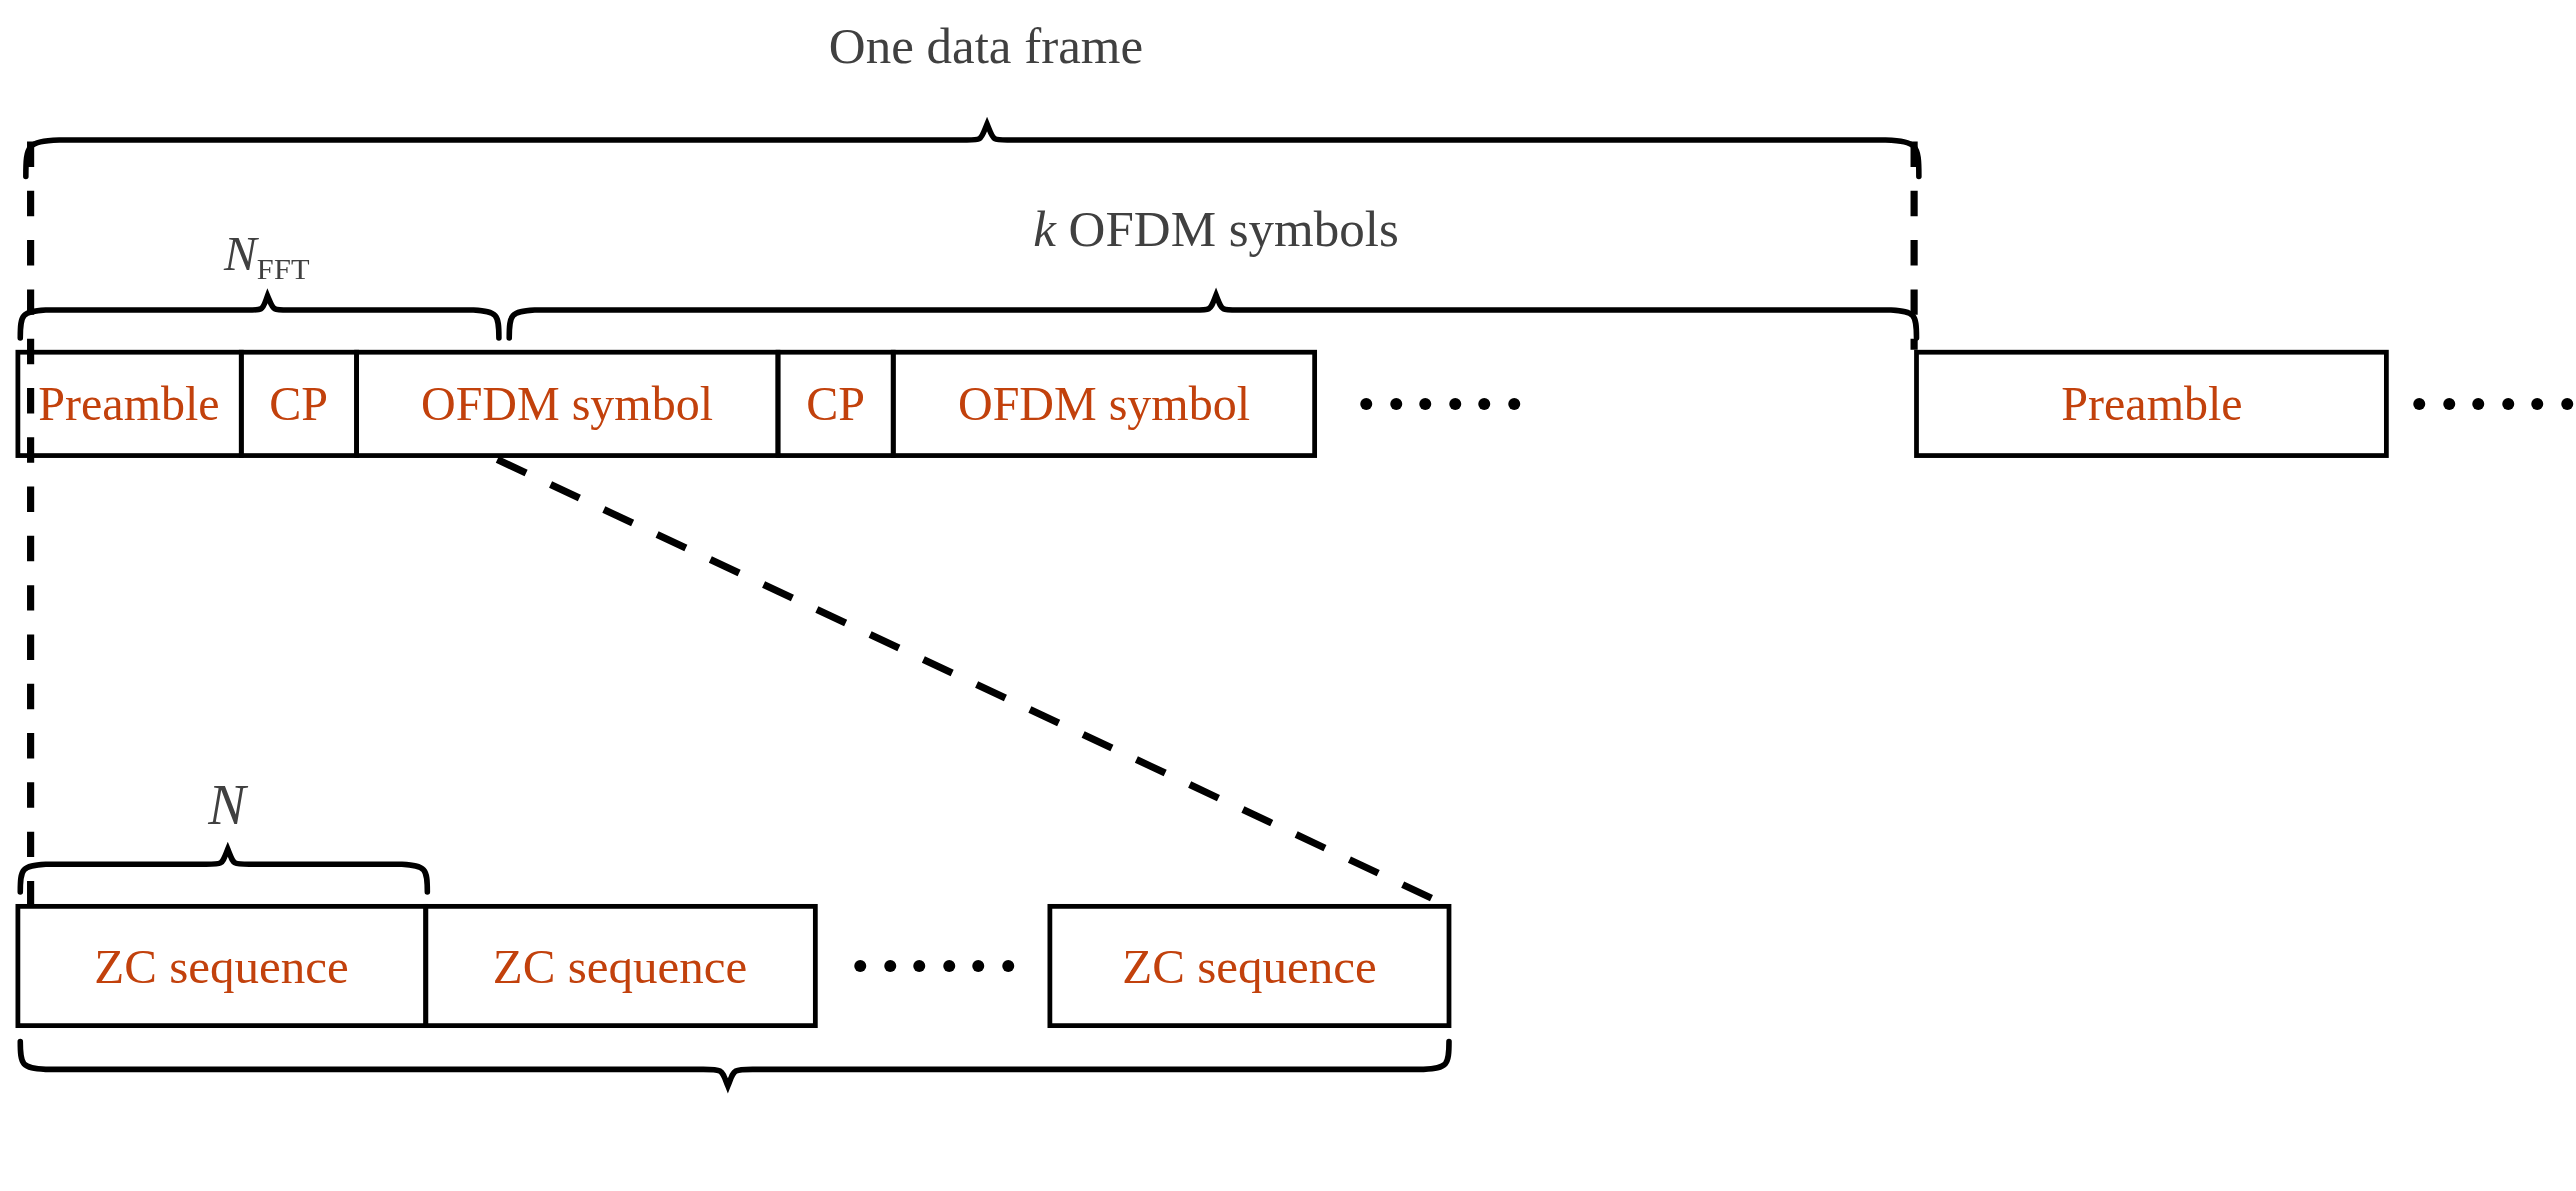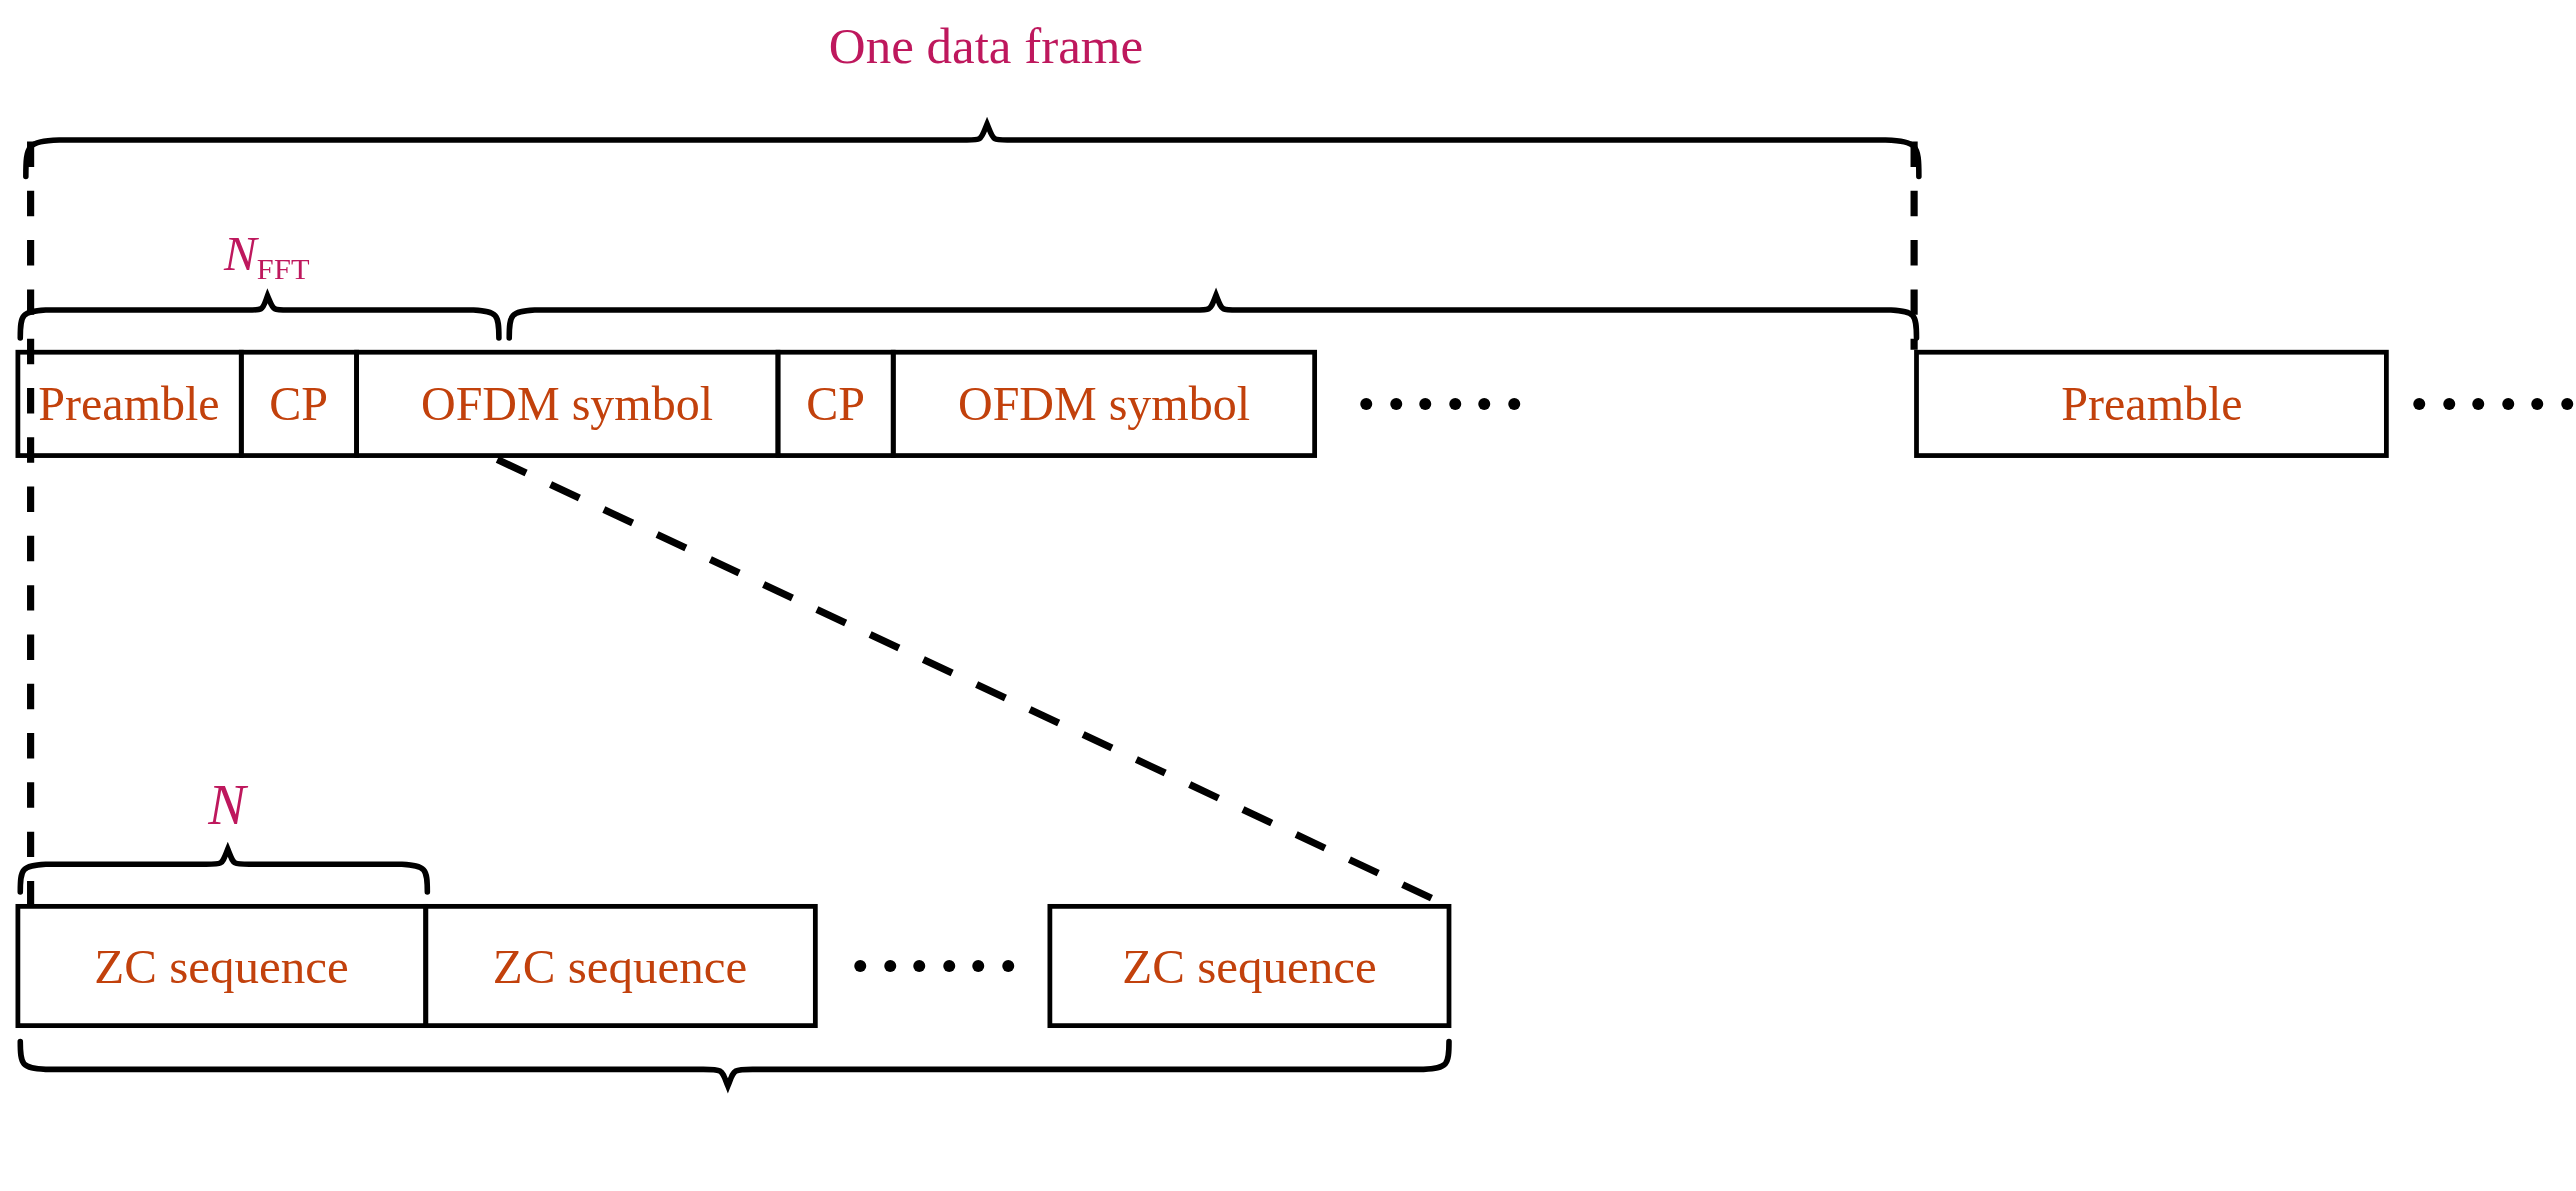--- a/index.html
+++ b/index.html
@@ -24,21 +24,21 @@
     position: absolute;
     left: 0;
     top: 0;
     width: 2576px;
     height: 1191px;
   }
   .lbl {
     position: absolute;
     white-space: nowrap;
     line-height: 1;
-    color: #be185d;
+    color: #404040;
     font-family: Liberation Serif, serif;
   }
   .lbl-center {
     transform: translate(-50%, -50%);
   }
   .box-label {
     position: absolute;
     display: flex;
     align-items: center;
     justify-content: center;
@@ -142,20 +142,21 @@
              C 910,1345 907,1346 915,1366
              C 923,1346 920,1345 946,1345
              L 1790,1345
              C 1820,1343 1822,1340 1822,1310" fill="none" stroke="#000000" stroke-width="7" stroke-linecap="round"></path>
   </svg>
 
   <div class="lbl lbl-center title-label" style="left:986px; top:46px;">One data frame</div>
 
   <div class="lbl lbl-center brace-label" style="left:267px; top:253px;"><span class="ital">N</span><span class="sub">FFT</span></div>
 
+  <div class="lbl lbl-center title-label" style="left:1216px; top:229px;"><span class="ital">k</span>&nbsp;<span>OFDM symbols</span></div>
 
   <div class="lbl lbl-center brace-label" style="left:227px; top:805px; font-size:56px;"><span class="ital">N</span></div>
 
 
   <div class="box-label" style="left:17.5px; top:352px; width:223px; height:103px; font-size:48px;">Preamble</div>
 
   <div class="box-label" style="left:241px; top:352px; width:115px; height:103px; font-size:48px;">CP</div>
 
   <div class="box-label" style="left:356px; top:352px; width:422px; height:103px; font-size:48px;">OFDM symbol</div>
 

